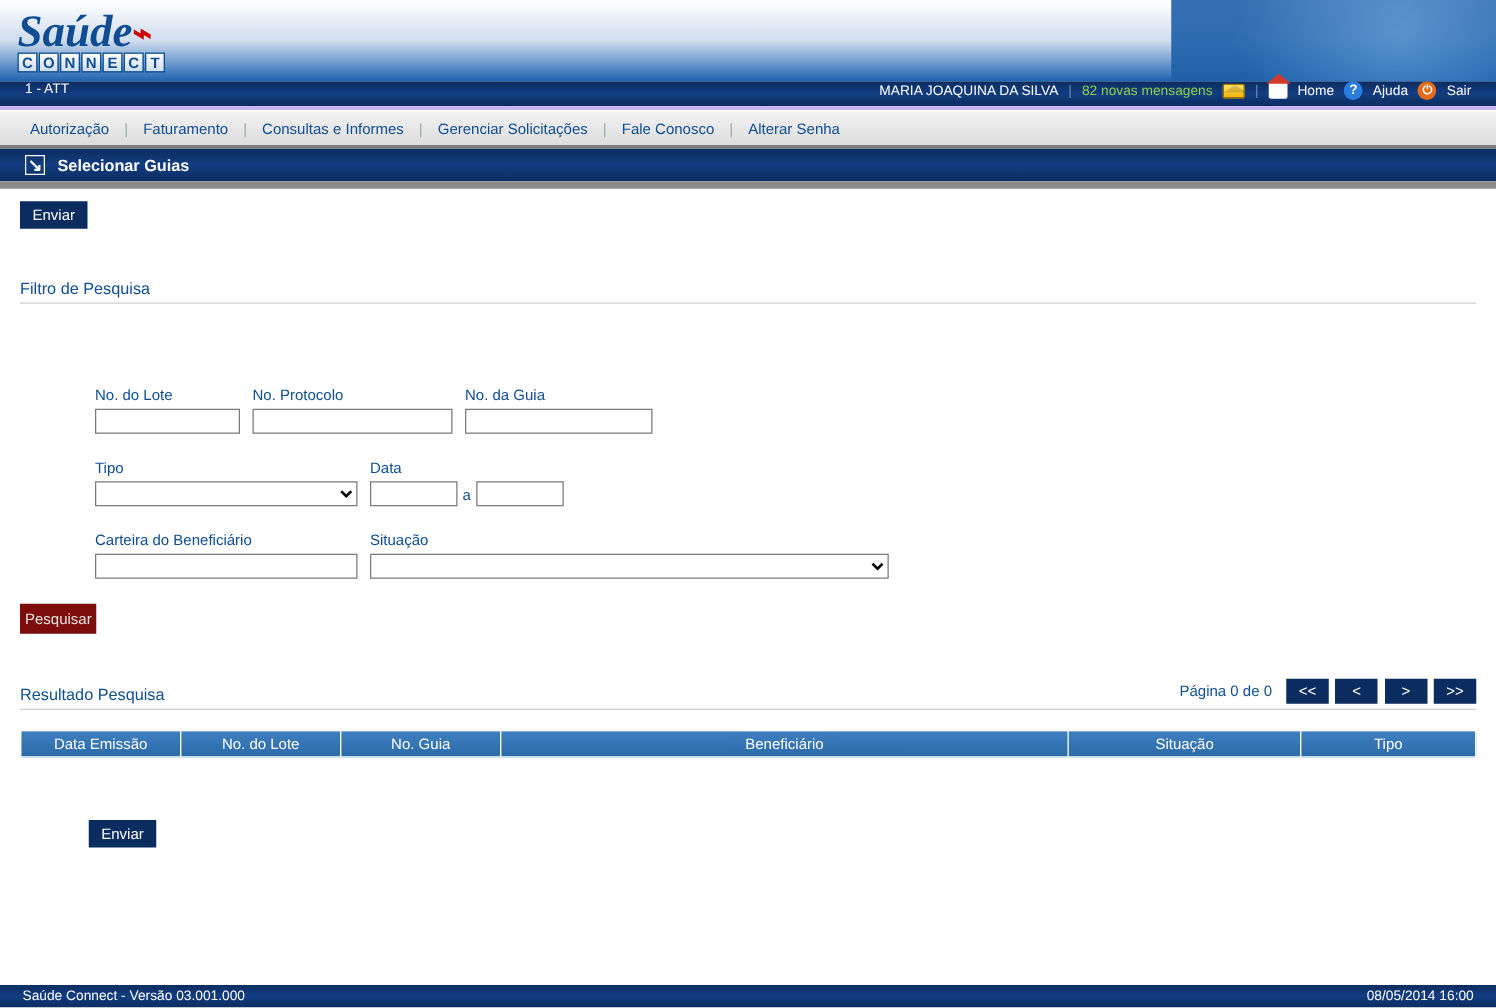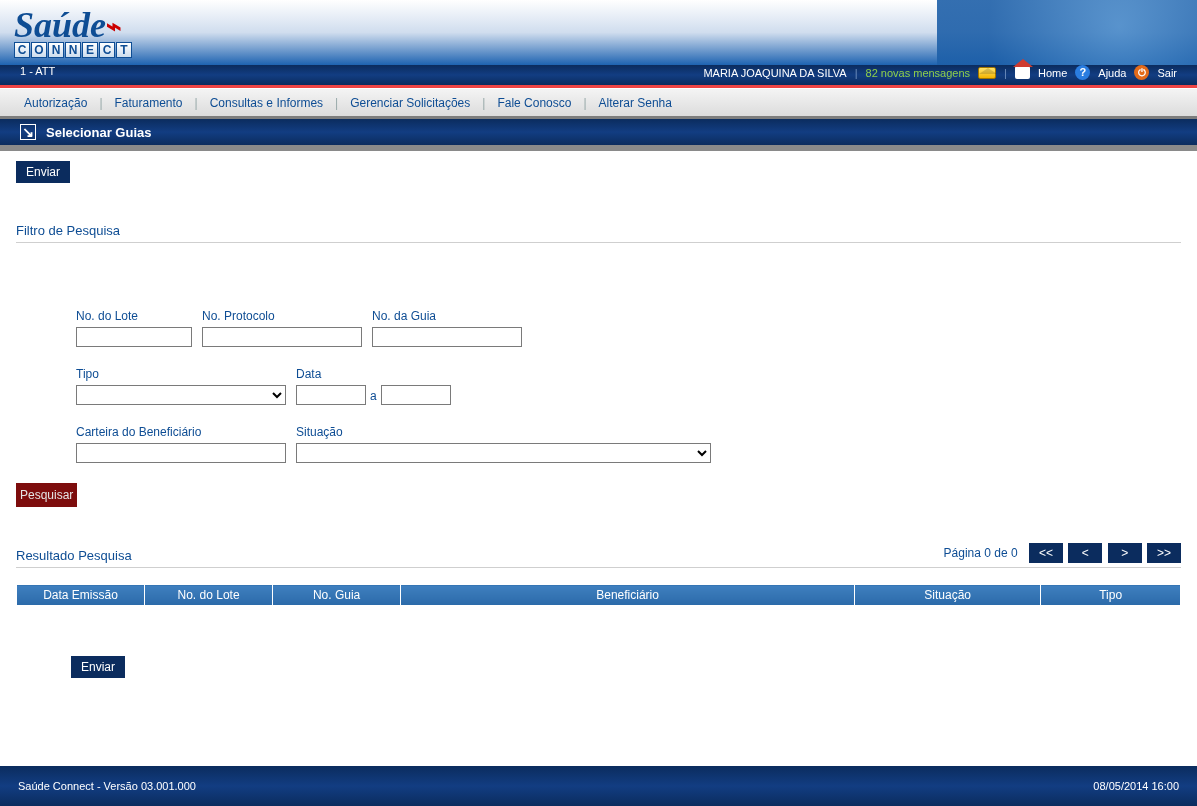--- a/index.html
+++ b/index.html
@@ -67,21 +67,21 @@
   .icon-help{
     display:inline-block;width:15px;height:15px;border-radius:50%;
     background:#2a7de0;color:#fff;text-align:center;line-height:15px;font-weight:bold;font-size:11px;
   }
   .icon-exit{
     display:inline-block;width:15px;height:15px;border-radius:50%;
     background:#e36b1a;color:#fff;text-align:center;line-height:15px;font-weight:bold;font-size:10px;
   }
   
   .menubar-wrap {
-    border-top: 3px solid #ef4444;
+    border-top: 3px solid #c4b5fd;
     border-bottom: 3px solid #7d7d7d;
   }
   .menubar {
     background: linear-gradient(#f4f4f4,#dcdcdc);
     height: 28px; display:flex; align-items:center; padding-left:12px;
     border-top:1px solid #fff;
   }
   .menubar .item { color:#0e4d94; padding:0 12px; font-size:12px; cursor:pointer; }
   .menubar .msep { color:#9aa; }
   
@@ -131,21 +131,21 @@
   }
   table.results th {
     background: linear-gradient(#3f7fbf,#2b6aa9);
     color:#fff; font-weight:normal; font-size:12px;
     border:1px solid #fff; padding:3px 6px; text-align:center;
   }
   
   .footer {
     position:absolute; bottom:0; left:0; right:0;
     background: linear-gradient(to bottom, #0b2c5e 0%, #123d82 50%, #0b2c5e 100%);
-    height:40px; color:#fff; font-size:11px;
+    height:18px; color:#fff; font-size:11px;
     display:flex; justify-content:space-between; align-items:center;
     padding:0 18px;
   }
   .empty-area { height:50px; }
 </style>
 </head>
 <body>
 
 <div class="banner">
   <div class="banner-right"></div>

